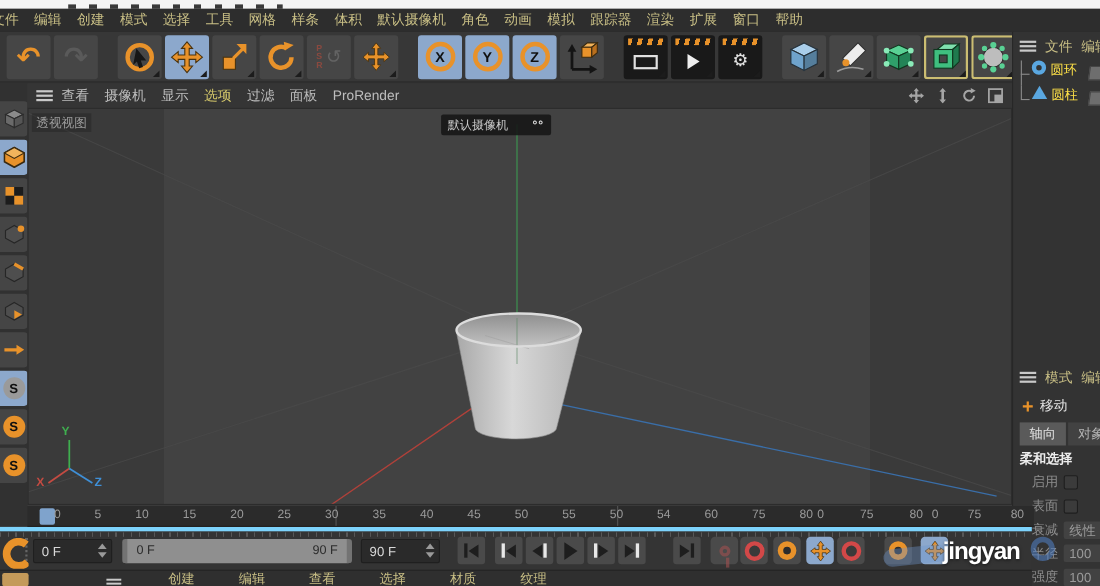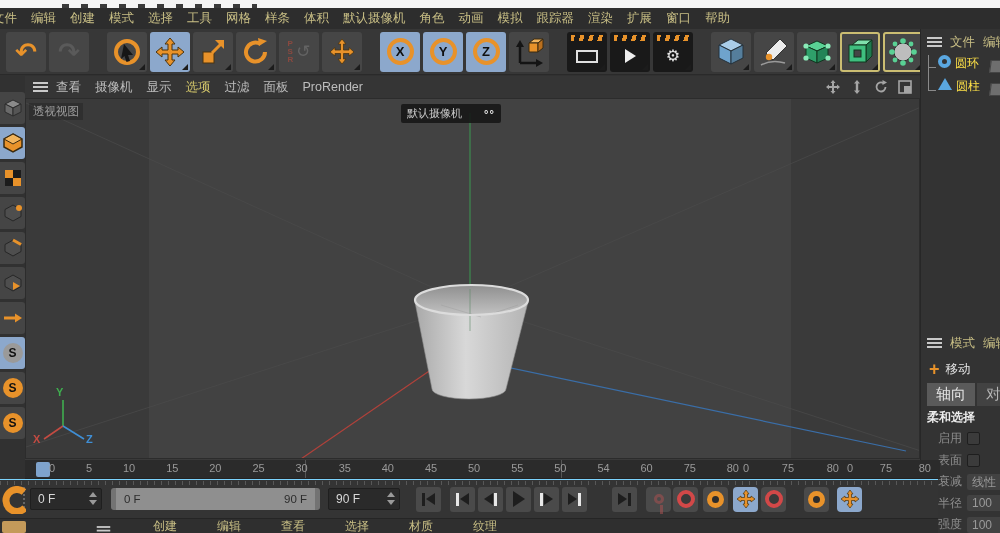--- a/index.html
+++ b/index.html
@@ -88,21 +88,21 @@
   .tree::after{content:"";position:absolute;left:3px;top:50%;width:8px;border-top:1px solid #8a8a8a}
   .torus{width:13px;height:13px;border:4px solid #5aa7e0;border-radius:50%;flex:none;margin-right:4px}
   .cone{width:0;height:0;border-left:7px solid transparent;border-right:7px solid transparent;
     border-bottom:12px solid #5aa7e0;flex:none;margin-right:4px}
   .om-sq{position:absolute;right:-3px;top:5px;width:13px;height:13px;background:#6e6e6e;
     border:1px solid #454545;transform:skewX(-8deg)}
   .attr-block{position:absolute;left:0;right:0;top:301px}
   .tool-row{height:26px;display:flex;align-items:center;gap:6px;padding-left:8px;color:#e3e3e3;font-size:12.5px}
   .plus{color:#e8922a;font-weight:900;font-size:18px;line-height:1}
   .tabs{height:24px;display:flex;gap:2px;padding-left:6px;align-items:center}
-  .tab{font-size:15px;padding:2px 9px;white-space:nowrap}
+  .tab{font-size:12px;padding:2px 9px;white-space:nowrap}
   .tab.on{background:#5a5a5a;color:#e0e0e0}
   .tab.off{background:#424242;color:#b5b5b5}
   .attr-section{height:22px;line-height:22px;font-size:12px;font-weight:bold;color:#ededed;padding-left:6px}
   .arow{height:21.5px;display:flex;align-items:center;font-size:12px;color:#8d8d8d}
   .arow .lbl{width:46px;text-align:right;flex:none;padding-right:5px;white-space:nowrap}
   .cbox{width:13px;height:13px;background:#3b3b3b;border:1px solid #1e1e1e;border-radius:2px}
   .aval{flex:1;height:16px;line-height:16px;background:#424242;color:#9a9a9a;
     padding-left:5px;border-radius:2px;margin-right:-4px;white-space:nowrap;overflow:hidden}
 
   
@@ -110,21 +110,21 @@
     z-index:4;font-size:11px;color:#9a9a9a;border-bottom:1px solid #222}
   .playhead{position:absolute;left:11px;top:2px;width:14px;height:15px;background:#7fa3cc;border-radius:2px}
   .tgroup{position:absolute;top:2px;display:flex;justify-content:space-between}
   .tg1{left:24px;width:690px}
   .tg2{left:718px;width:96px}
   .tg3{left:822px;width:84px}
   .tmark{position:absolute;top:0;bottom:0;width:1px;background:#555}
 
   
   .transport{position:absolute;left:0;top:479px;width:938px;height:39px;background:#343434;
-    border-top:1px solid #7dd3fc;display:flex;align-items:center;padding-left:23px;overflow:hidden}
+    border-top:4px solid #7dd3fc;display:flex;align-items:center;padding-left:23px;overflow:hidden}
   .transport::before{content:"";position:absolute;left:0;right:0;top:1px;height:4px;
     background:repeating-linear-gradient(90deg,#585858 0 1px,transparent 1px 7px)}
   .tlogo{position:absolute;left:2px;top:6px;width:24px;height:28px}
   .grip{width:4px;height:24px;border-left:2px dotted #666;flex:none}
   .spin{width:72px;height:22px;background:#2a2a2a;border:1px solid #1f1f1f;border-radius:2px;
     color:#d8d8d8;font-size:12px;display:flex;align-items:center;padding-left:7px;flex:none;position:relative}
   .spin .arr{position:absolute;right:4px;top:3px;display:flex;flex-direction:column;gap:3px}
   .spin .arr i{width:0;height:0;border-left:4px solid transparent;border-right:4px solid transparent}
   .spin .arr i.up{border-bottom:5px solid #9a9a9a}
   .spin .arr i.dn{border-top:5px solid #9a9a9a}
@@ -623,20 +623,25 @@
     <div class="rec" style="margin-left:18px">
         <span class="donut"></span>
       </div>
     <div class="rec hl" style="margin-left:8px">
       <svg width="20" height="20">
           <path d="M10 1 L13 5 H11.5 V8.5 H15 V7 L19 10 L15 13 V11.5 H11.5 V15 H13 L10 19 L7 15 H8.5 V11.5 H5 V13 L1 10 L5 7 V8.5 H8.5 V5 H7 Z" fill="#e8922a" stroke="#4a330f" stroke-width=".7"></path>
         </svg>
     </div>
   </div>
 
+  <div class="wmark">
+    <span class="wm-blob"></span>
+    <span class="wm-ring"></span>
+    <span class="wm-text">jingyan</span>
+  </div>
 
   <div class="matbar">
     <span class="mat-sq"></span>
     <span class="ham"></span>
     <div class="mat-items">
         <span>创建</span>
         <span>编辑</span>
         <span>查看</span>
         <span>选择</span>
         <span>材质</span>

